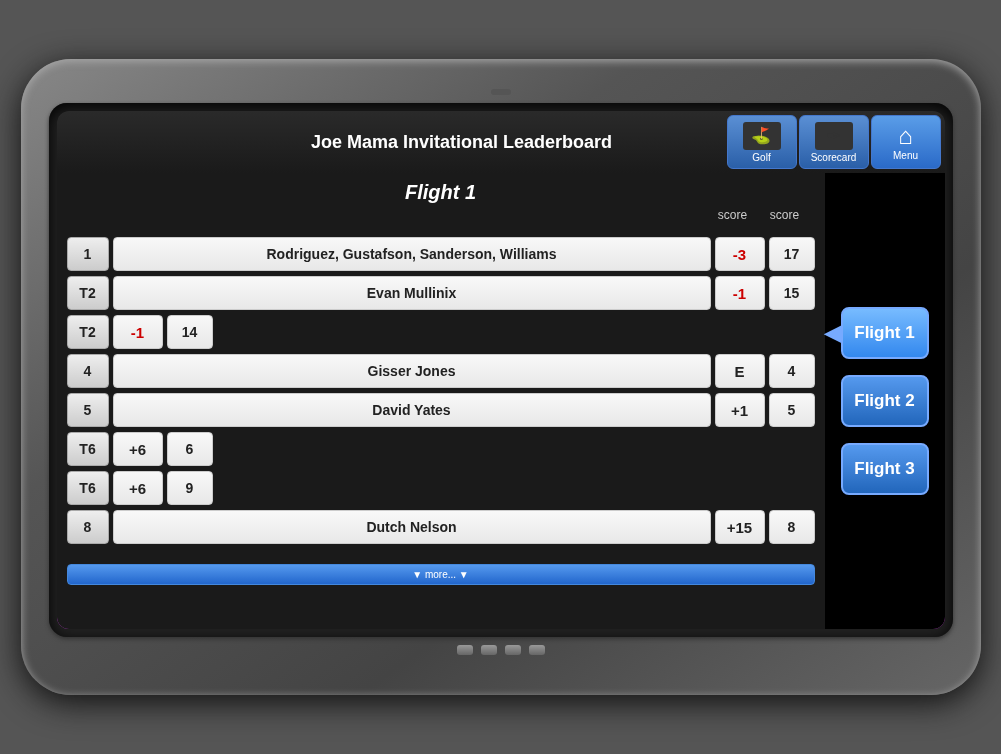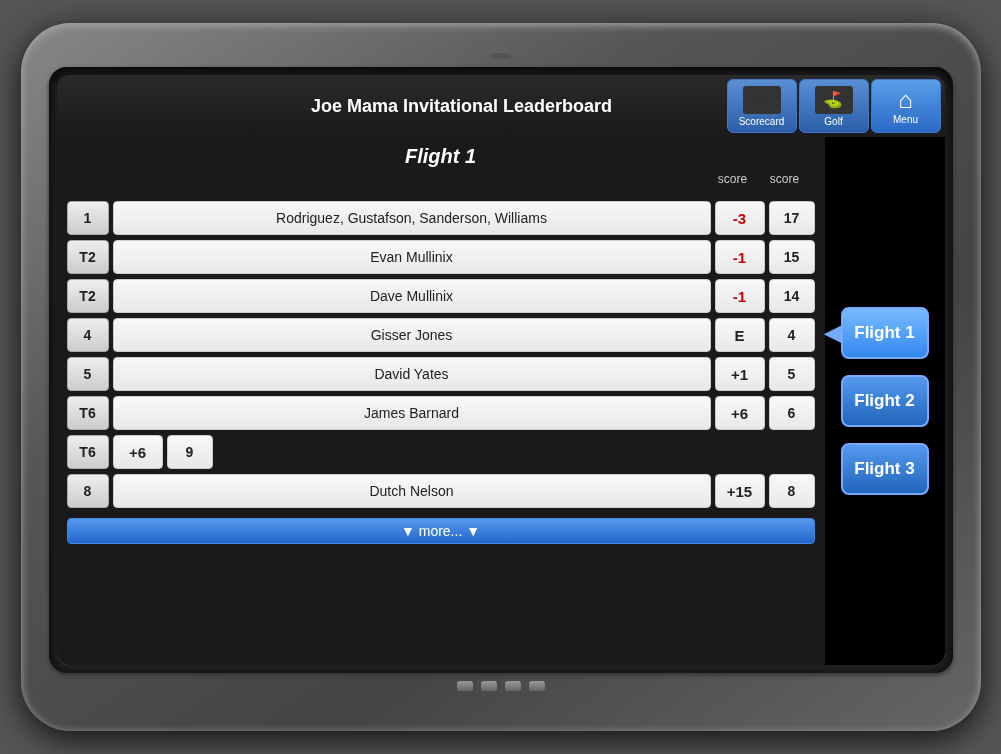--- a/index.html
+++ b/index.html
@@ -8,21 +8,21 @@
       height: 754px;
       background: #555;
       display: flex;
       align-items: center;
       justify-content: center;
       font-family: Arial, sans-serif;
     }
 
     .device {
       width: 960px;
-      height: 708px;
+      height: 636px;
       background: linear-gradient(145deg, #888, #555, #444, #666);
       border-radius: 50px;
       padding: 30px 28px 40px 28px;
       display: flex;
       flex-direction: column;
       align-items: center;
       box-shadow: 0 8px 32px #111, inset 0 2px 8px #aaa;
       position: relative;
     }
 
@@ -195,21 +195,21 @@
       background: linear-gradient(to bottom, #f8f8f8, #e8e8e8);
       border: 1px solid #ccc;
       border-radius: 4px;
       flex: 1;
       height: 34px;
       display: flex;
       align-items: center;
       justify-content: center;
       font-size: 14px;
       color: #222;
-      font-weight: 400;
+      font-weight: 700;
     }
 
     .score-cell {
       background: linear-gradient(to bottom, #f8f8f8, #e8e8e8);
       border: 1px solid #ccc;
       border-radius: 4px;
       width: 50px;
       height: 34px;
       display: flex;
       align-items: center;
@@ -236,25 +236,25 @@
       font-weight: bold;
       color: #222;
       flex-shrink: 0;
     }
 
     .more-btn {
       background: linear-gradient(to bottom, #5599ee, #2266cc);
       border: 1px solid #4488dd;
       border-radius: 4px;
       color: white;
-      font-size: 14px;
+      font-size: 10px;
       text-align: center;
       padding: 4px;
       cursor: pointer;
-      margin-top: 6px;
+      margin-top: 16px;
     }
 
     .side-panel {
       width: 120px;
       background: #000;
       display: flex;
       flex-direction: column;
       align-items: center;
       justify-content: center;
       gap: 16px;
@@ -323,26 +323,26 @@
     <div class="camera-dot"></div>
   </div>
 
   <div class="device-screen-bezel">
     <div class="screen">
 
       <div class="header">
         <div class="header-title">Joe Mama Invitational Leaderboard</div>
         <div class="header-icons">
           <div class="header-icon-btn">
+            <div class="icon-img golf-img"></div>
+            <div class="header-icon-label">Golf</div>
+          </div>
+          <div class="header-icon-btn">
             <div class="icon-img scorecard-img"></div>
             <div class="header-icon-label">Scorecard</div>
-          </div>
-          <div class="header-icon-btn">
-            <div class="icon-img golf-img"></div>
-            <div class="header-icon-label">Golf</div>
           </div>
           <div class="header-icon-btn menu-icon-btn">
             <div class="home-icon">⌂</div>
             <div class="header-icon-label">Menu</div>
           </div>
         </div>
       </div>
 
       <div class="main-content">
 
@@ -362,39 +362,37 @@
       <div class="thru-cell">17</div>
     </div>
               <div class="leaderboard-row">
       <div class="rank-cell">T2</div>
       <div class="name-cell">Evan Mullinix</div>
       <div class="score-cell negative">-1</div>
       <div class="thru-cell">15</div>
     </div>
               <div class="leaderboard-row">
       <div class="rank-cell">T2</div>
-      <div class="name-cell">Dave Mullinix</div>
       <div class="score-cell negative">-1</div>
       <div class="thru-cell">14</div>
     </div>
               <div class="leaderboard-row">
       <div class="rank-cell">4</div>
       <div class="name-cell">Gisser Jones</div>
       <div class="score-cell even">E</div>
       <div class="thru-cell">4</div>
     </div>
               <div class="leaderboard-row">
       <div class="rank-cell">5</div>
       <div class="name-cell">David Yates</div>
       <div class="score-cell positive">+1</div>
       <div class="thru-cell">5</div>
     </div>
               <div class="leaderboard-row">
       <div class="rank-cell">T6</div>
-      <div class="name-cell">James Barnard</div>
       <div class="score-cell positive">+6</div>
       <div class="thru-cell">6</div>
     </div>
               <div class="leaderboard-row">
       <div class="rank-cell">T6</div>
       <div class="score-cell positive">+6</div>
       <div class="thru-cell">9</div>
     </div>
               <div class="leaderboard-row">
       <div class="rank-cell">8</div>

